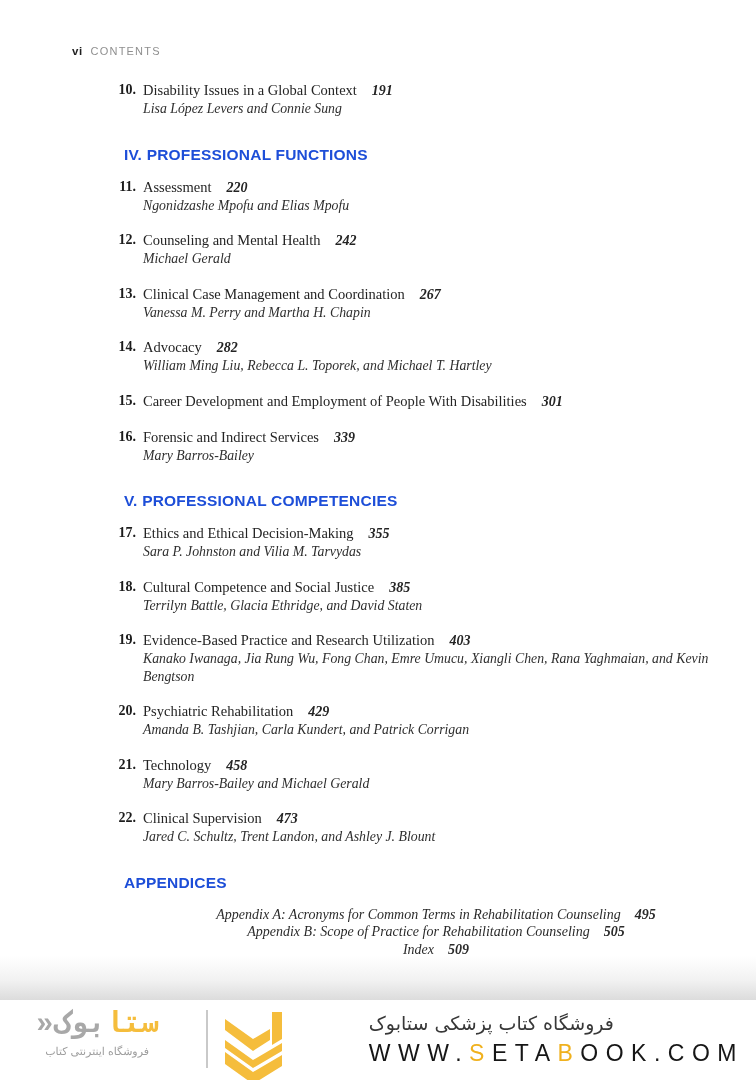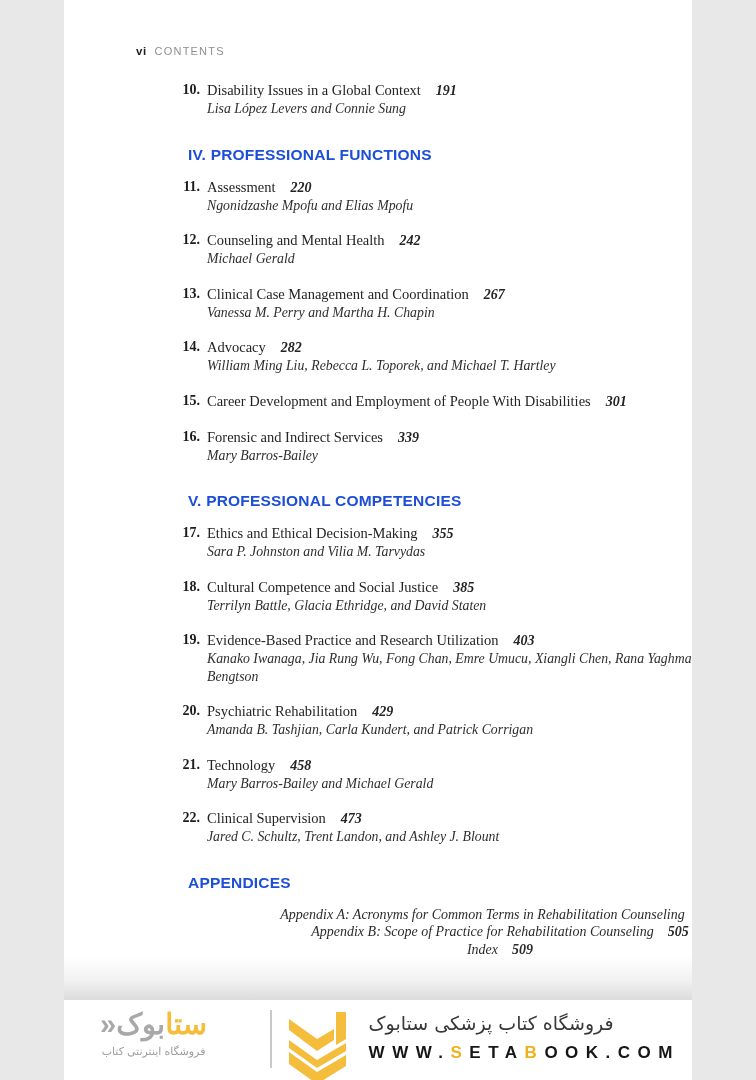--- a/index.html
+++ b/index.html
@@ -1,19 +1,19 @@
 <!DOCTYPE html>
 <html style="--accent: #F5BD3C; --logo-gray: #A8A8A8;"><head>
 <meta charset="utf-8">
 <style>
   * { margin:0; padding:0; box-sizing:border-box; }
   html,body { background:#e8e8e8; }
   .page {
     position:relative;
-    width:628px; height:1080px;
+    width:756px; height:1080px;
     margin:0 auto;
     background:#ffffff;
     overflow:hidden;
     font-family:"Liberation Serif", serif;
     color:#232323;
   }
   
   .running-head {
     position:absolute; left:72px; top:45px;
     font-family:"Liberation Sans", sans-serif;
@@ -45,21 +45,21 @@
   
   .scan-shadow {
     position:absolute; left:0; right:0; bottom:80px; height:44px;
     background:linear-gradient(to bottom, rgba(125,125,125,0) 0%, rgba(125,125,125,0.10) 55%, rgba(125,125,125,0.27) 100%);
   }
 
   
   .footer { position:absolute; left:0; right:0; bottom:0; height:80px; background:#ffffff; }
   .logo-group { position:absolute; left:36px; top:8px; text-align:center; }
   .wordmark {
-    font-family:Liberation Sans, sans-serif;
+    font-family:Liberation Mono, monospace;
     font-weight:700; font-size:29px; line-height:33px;
     direction:rtl; white-space:nowrap;
   }
   .wm-yellow { color:var(--accent,#F5BD3C); }
   .wm-gray { color:var(--logo-gray,#A8A8A8); }
   .wm-guillemet { color:var(--logo-gray,#A8A8A8); font-weight:700; }
   .tagline {
     font-family:Liberation Sans, sans-serif;
     font-size:11px; line-height:13px; color:#9d9d9d; margin-top:4px;
     direction:rtl;
@@ -70,21 +70,21 @@
   .chevron-wrap polygon { fill:var(--accent,#F5BD3C); }
 
   .right-group { position:absolute; right:12px; top:10px; text-align:left; }
   .store-name {
     font-family:"DejaVu Sans", sans-serif;
     font-size:19px; line-height:26px; color:#383838; direction:rtl;
   }
   .url {
     margin-top:5px;
     font-family:"Liberation Sans", sans-serif;
-    font-weight:700; font-size:17px; line-height:24px;
+    font-weight:400; font-size:23px; line-height:24px;
     letter-spacing:7.5px; color:#151515; white-space:nowrap;
   }
 </style>
 </head>
 <body>
 
 <div class="page">
 
   <div class="running-head">
     <span class="folio">vi</span><span class="rh-title">CONTENTS</span>

